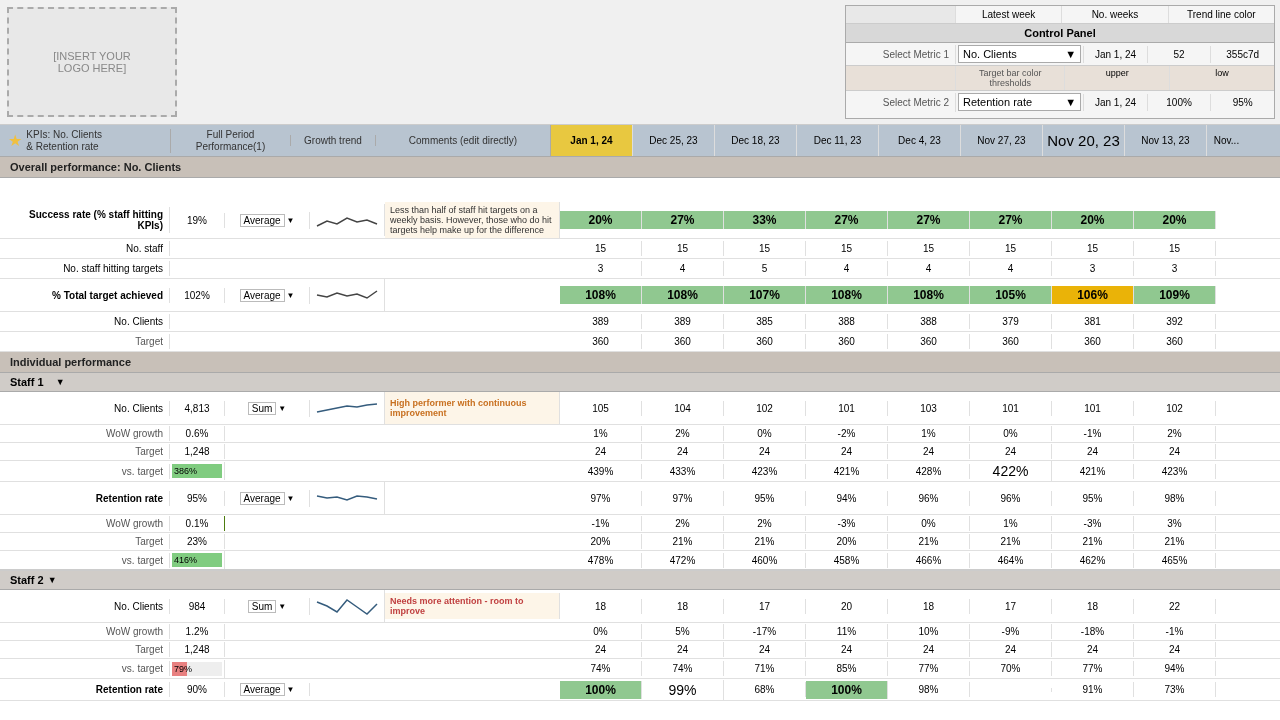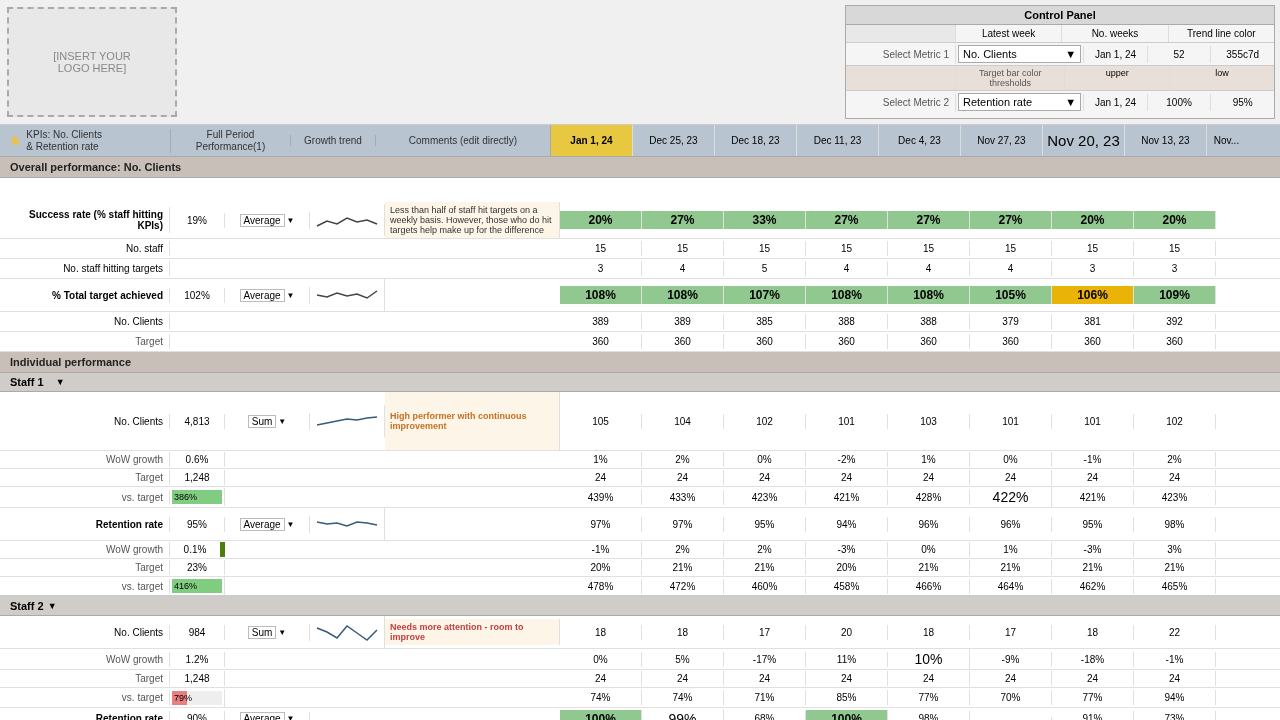--- a/index.html
+++ b/index.html
@@ -18,28 +18,28 @@
 
   <div class="top-section" style="height:125px; display:flex; background:#f0f0f0; border-bottom:1px solid #ccc;">
 
     <div style="width:170px; min-width:170px; height:110px; border:2px dashed #aaa; margin:7px; display:flex; align-items:center; justify-content:center; text-align:center; color:#888; font-size:11px; background:#e8e8e8;">
       <span style="white-space:pre-line;">[INSERT YOUR
 LOGO HERE]</span>
     </div>
 
 
     <div style="border:1px solid #aaa; background:#f5f5f5; margin:5px; margin-left:auto; width:430px; flex-shrink:0;">
-      <div style="background:#d8d8d8; text-align:center; padding:3px; font-weight:bold; border-bottom:1px solid #aaa; font-size:11px;">Control Panel</div>
-
       <div style="display:flex; border-bottom:1px solid #ccc;">
         <div style="width:110px; background:#e8e8e8; border-right:1px solid #ddd;"></div>
         <div style="flex:1; text-align:center; padding:3px; font-size:10px; border-right:1px solid #ddd;">Latest week</div>
         <div style="flex:1; text-align:center; padding:3px; font-size:10px; border-right:1px solid #ddd;">No. weeks</div>
         <div style="flex:1; text-align:center; padding:3px; font-size:10px;">Trend line color</div>
       </div>
+
+      <div style="background:#d8d8d8; text-align:center; padding:3px; font-weight:bold; border-bottom:1px solid #aaa; font-size:11px;">Control Panel</div>
 
       <div style="display:flex; border-bottom:1px solid #ccc; align-items:center;">
         <div style="width:110px; padding:4px 6px; text-align:right; font-size:10px; color:#555; border-right:1px solid #ddd;">Select Metric 1</div>
         <div style="flex:2; margin:2px; border:1px solid #aaa; background:white; padding:2px 4px; font-size:10px; display:flex; align-items:center; justify-content:space-between;">
           <span>No. Clients</span>
             <span>▼</span>
         </div>
         <div style="flex:1; text-align:center; padding:3px; font-size:10px; border-left:1px solid #ddd;">Jan 1, 24</div>
         <div style="flex:1; text-align:center; padding:3px; font-size:10px; border-left:1px solid #ddd;">52</div>
         <div style="flex:1; text-align:center; padding:3px; font-size:10px; border-left:1px solid #ddd;">355c7d</div>
@@ -226,21 +226,21 @@
       <div style="width:55px; text-align:center; font-size:10px; border-right:1px solid #e0e0e0; padding:2px;">4,813</div>
       <div style="width:85px; display:flex; align-items:center; justify-content:center; border-right:1px solid #e0e0e0; padding:2px; gap:2px;">
         <span style="font-size:10px; border:1px solid #bbb; padding:0 3px; background:white;">Sum</span>
         <span style="font-size:8px;">▼</span>
       </div>
       <div style="width:75px; border-right:1px solid #e0e0e0; padding:2px; display:flex; align-items:center; justify-content:center;">
         <svg class="mini-chart" viewBox="0 0 70 28">
           <polyline points="5,18 15,16 25,14 35,12 45,13 55,11 65,10" fill="none" stroke="#355c7d" stroke-width="1.5"></polyline>
         </svg>
       </div>
-      <div style="width:175px; background:#fdf5e8; padding:19px 5px; font-size:9px; color:#c87020; font-weight:bold; border-right:1px solid #e0e0e0; text-align:left;">High performer with continuous improvement</div>
+      <div style="width:175px; background:#fdf5e8; padding:6px 5px; font-size:9px; color:#c87020; font-weight:bold; border-right:1px solid #e0e0e0; text-align:left;">High performer with continuous improvement</div>
       <div style="width:82px; text-align:center; font-size:10px; border-right:1px solid #e0e0e0; padding:2px;">105</div>
       <div style="width:82px; text-align:center; font-size:10px; border-right:1px solid #e0e0e0; padding:2px;">104</div>
       <div style="width:82px; text-align:center; font-size:10px; border-right:1px solid #e0e0e0; padding:2px;">102</div>
       <div style="width:82px; text-align:center; font-size:10px; border-right:1px solid #e0e0e0; padding:2px;">101</div>
       <div style="width:82px; text-align:center; font-size:10px; border-right:1px solid #e0e0e0; padding:2px;">103</div>
       <div style="width:82px; text-align:center; font-size:10px; border-right:1px solid #e0e0e0; padding:2px;">101</div>
       <div style="width:82px; text-align:center; font-size:10px; border-right:1px solid #e0e0e0; padding:2px;">101</div>
       <div style="width:82px; text-align:center; font-size:10px; border-right:1px solid #e0e0e0; padding:2px;">102</div>
       <div style="width:40px;"></div>
     </div>
@@ -320,21 +320,21 @@
       <div style="width:82px; text-align:center; font-size:10px; border-right:1px solid #e0e0e0; padding:2px;">94%</div>
       <div style="width:82px; text-align:center; font-size:10px; border-right:1px solid #e0e0e0; padding:2px;">96%</div>
       <div style="width:82px; text-align:center; font-size:10px; border-right:1px solid #e0e0e0; padding:2px;">96%</div>
       <div style="width:82px; text-align:center; font-size:10px; border-right:1px solid #e0e0e0; padding:2px;">95%</div>
       <div style="width:82px; text-align:center; font-size:10px; border-right:1px solid #e0e0e0; padding:2px;">98%</div>
       <div style="width:40px;"></div>
     </div>
 
     <div style="display:flex; border-bottom:1px solid #e0e0e0; align-items:center; min-height:18px;">
       <div style="width:170px; min-width:170px; padding:2px 6px; font-size:10px; text-align:right; color:#555; border-right:1px solid #e0e0e0;">WoW growth</div>
-      <div style="width:55px; text-align:center; font-size:10px; border-right:5px solid #4d7c0f; padding:2px;">0.1%</div>
+      <div style="width:55px; text-align:center; font-size:10px; border-right:1px solid #4d7c0f; padding:2px;">0.1%</div>
       <div style="width:85px; border-right:1px solid #e0e0e0;"></div>
       <div style="width:75px; border-right:1px solid #e0e0e0;"></div>
       <div style="width:175px; background:#fdf5e8; border-right:1px solid #e0e0e0;"></div>
       <div style="width:82px; text-align:center; font-size:10px; border-right:1px solid #e0e0e0; padding:2px;">-1%</div>
       <div style="width:82px; text-align:center; font-size:10px; border-right:1px solid #e0e0e0; padding:2px;">2%</div>
       <div style="width:82px; text-align:center; font-size:10px; border-right:1px solid #e0e0e0; padding:2px;">2%</div>
       <div style="width:82px; text-align:center; font-size:10px; border-right:1px solid #e0e0e0; padding:2px;">-3%</div>
       <div style="width:82px; text-align:center; font-size:10px; border-right:1px solid #e0e0e0; padding:2px;">0%</div>
       <div style="width:82px; text-align:center; font-size:10px; border-right:1px solid #e0e0e0; padding:2px;">1%</div>
       <div style="width:82px; text-align:center; font-size:10px; border-right:1px solid #e0e0e0; padding:2px;">-3%</div>
@@ -413,21 +413,21 @@
     <div style="display:flex; border-bottom:1px solid #e0e0e0; align-items:center; min-height:18px;">
       <div style="width:170px; min-width:170px; padding:2px 6px; font-size:10px; text-align:right; color:#555; border-right:1px solid #e0e0e0;">WoW growth</div>
       <div style="width:55px; text-align:center; font-size:10px; border-right:1px solid #e0e0e0; padding:2px;">1.2%</div>
       <div style="width:85px; border-right:1px solid #e0e0e0;"></div>
       <div style="width:75px; border-right:1px solid #e0e0e0;"></div>
       <div style="width:175px; background:#fdf5e8; border-right:1px solid #e0e0e0;"></div>
       <div style="width:82px; text-align:center; font-size:10px; border-right:1px solid #e0e0e0; padding:2px;">0%</div>
       <div style="width:82px; text-align:center; font-size:10px; border-right:1px solid #e0e0e0; padding:2px;">5%</div>
       <div style="width:82px; text-align:center; font-size:10px; border-right:1px solid #e0e0e0; padding:2px;">-17%</div>
       <div style="width:82px; text-align:center; font-size:10px; border-right:1px solid #e0e0e0; padding:2px;">11%</div>
-      <div style="width:82px; text-align:center; font-size:14px; border-right:1px solid #e0e0e0; padding:2px;">10%</div>
+      <div style="width:82px; text-align:center; font-size:10px; border-right:1px solid #e0e0e0; padding:2px;">10%</div>
       <div style="width:82px; text-align:center; font-size:10px; border-right:1px solid #e0e0e0; padding:2px;">-9%</div>
       <div style="width:82px; text-align:center; font-size:10px; border-right:1px solid #e0e0e0; padding:2px;">-18%</div>
       <div style="width:82px; text-align:center; font-size:10px; border-right:1px solid #e0e0e0; padding:2px;">-1%</div>
       <div style="width:40px;"></div>
     </div>
 
     <div style="display:flex; border-bottom:1px solid #e0e0e0; align-items:center; min-height:18px;">
       <div style="width:170px; min-width:170px; padding:2px 6px; font-size:10px; text-align:right; color:#555; border-right:1px solid #e0e0e0;">Target</div>
       <div style="width:55px; text-align:center; font-size:10px; border-right:1px solid #e0e0e0; padding:2px;">1,248</div>
       <div style="width:85px; border-right:1px solid #e0e0e0;"></div>

